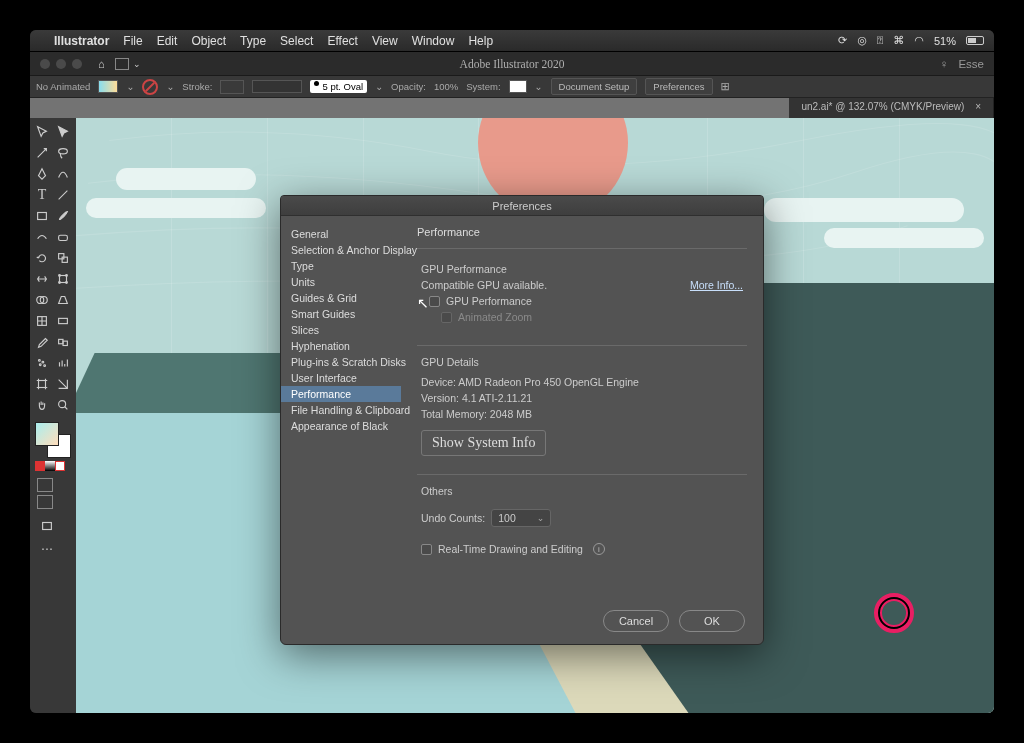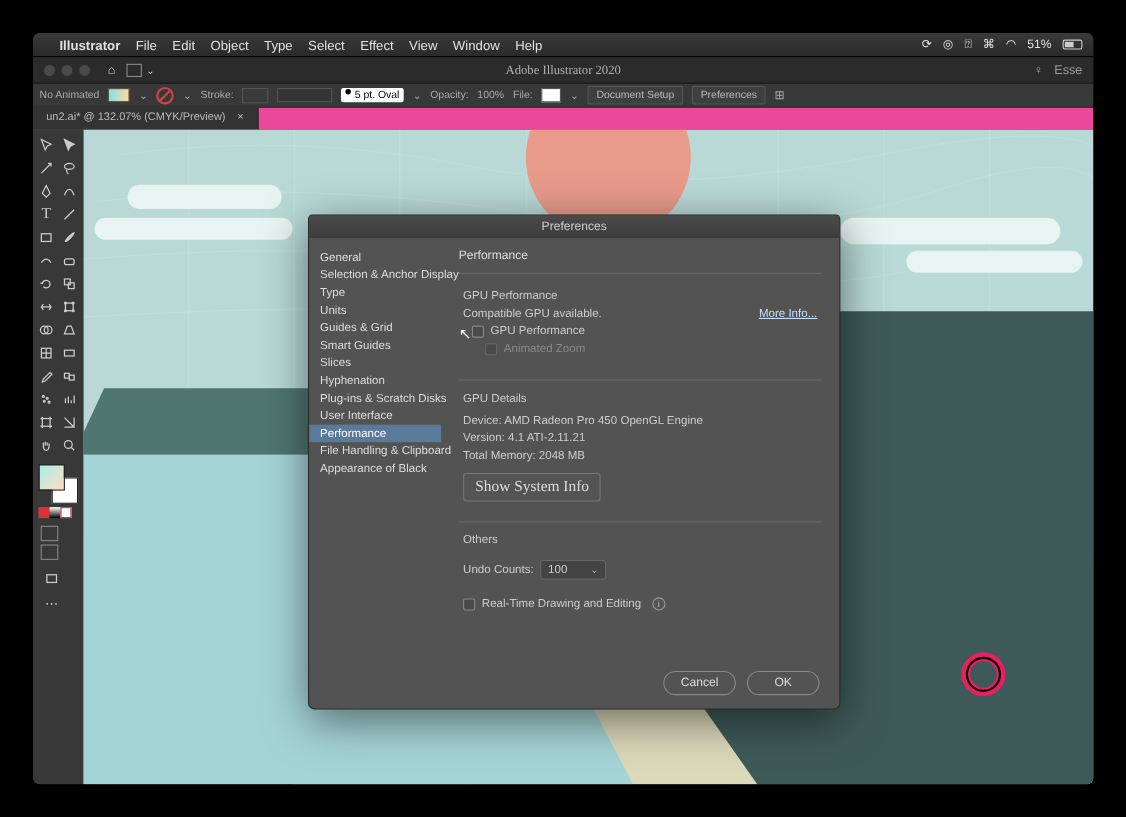--- a/index.html
+++ b/index.html
@@ -28,21 +28,21 @@
 .ctrl-row .sel { background: #fff; color:#000; padding:1px 4px; border-radius:2px; display:flex; align-items:flex-start; gap:3px; }
 .ctrl-row .sel span.dot { width:5px; height:5px; background:#000; border-radius:50%; }
 .ctrl-row .opw { width:18px; height:13px; background:#fff; border:1px solid #555; }
 .ctrl-row .btn { padding: 2px 7px; background: #3f3f3f; border: 1px solid #555; border-radius: 2px; color:#bbb; }
 .ctrl-row .fillw { width: 50px; height: 13px; background:#333; border:1px solid #555; }
 .ctrl-row .right2 { margin-left:auto; display:flex; gap:6px; }
 .ctrl-row .deny { width:16px; height:16px; border:2px solid #c44; border-radius:50%; position:relative; }
 .ctrl-row .deny:after { content:""; position:absolute; width:2px; height:12px; background:#c44; left:50%; top:50%; transform:translate(-50%,-50%) rotate(45deg); }
 
 
-.doctab-row { height: 20px; background: #ec4899; display: flex; }
+.doctab-row { height: 20px; background: #737373; display: flex; justify-content: flex-end; }
 .doctab { padding: 3px 12px; background: #333; color: #bbb; font-size: 10px; border-right:1px solid #222; }
 
 
 .main-area { position: relative; height: calc(100% - 22px - 24px - 22px - 20px); display: flex; }
 .toolbar { width: 46px; background: #383838; display: flex; flex-direction: column; padding: 4px 2px; gap: 1px; }
 .toolbar .trow { display: flex; gap: 1px; }
 .toolbar .tbtn { width: 20px; height: 20px; display:flex; align-items:center; justify-content:center; color:#ccc; font-size:12px; }
 .toolbar .tbtn svg { width:14px; height:14px; stroke:#ccc; fill:none; stroke-width:1.3; }
 .toolbar .swatches { margin-top:6px; position:relative; width:36px; height:36px; margin-left:3px; }
 .toolbar .swatches .fg { position:absolute; top:0; left:0; width:24px; height:24px; background:linear-gradient(135deg,#aee,#fdb); border:1px solid #222; }
@@ -154,21 +154,21 @@
   <span>Stroke:</span>
   <span style="width:24px;height:14px;border:1px solid #555;background:#3a3a3a;"></span>
   <span class="fillw"></span>
   <span class="sel">
           <span class="dot"></span>
           <span>5 pt. Oval</span>
         </span>
         <span>⌄</span>
   <span>Opacity:</span>
   <span>100%</span>
-  <span>File:</span>
+  <span>System:</span>
   <span class="opw"></span>
         <span>⌄</span>
   <span class="btn">Document Setup</span>
   <span class="btn">Preferences</span>
   <span style="font-size:11px;">⊞</span>
   <div class="right2"></div>
 </div>
 
 <div class="doctab-row">
   <div class="doctab"><span>un2.ai* @ 132.07% (CMYK/Preview)</span> <span style="margin-left:8px;">×</span></div>

